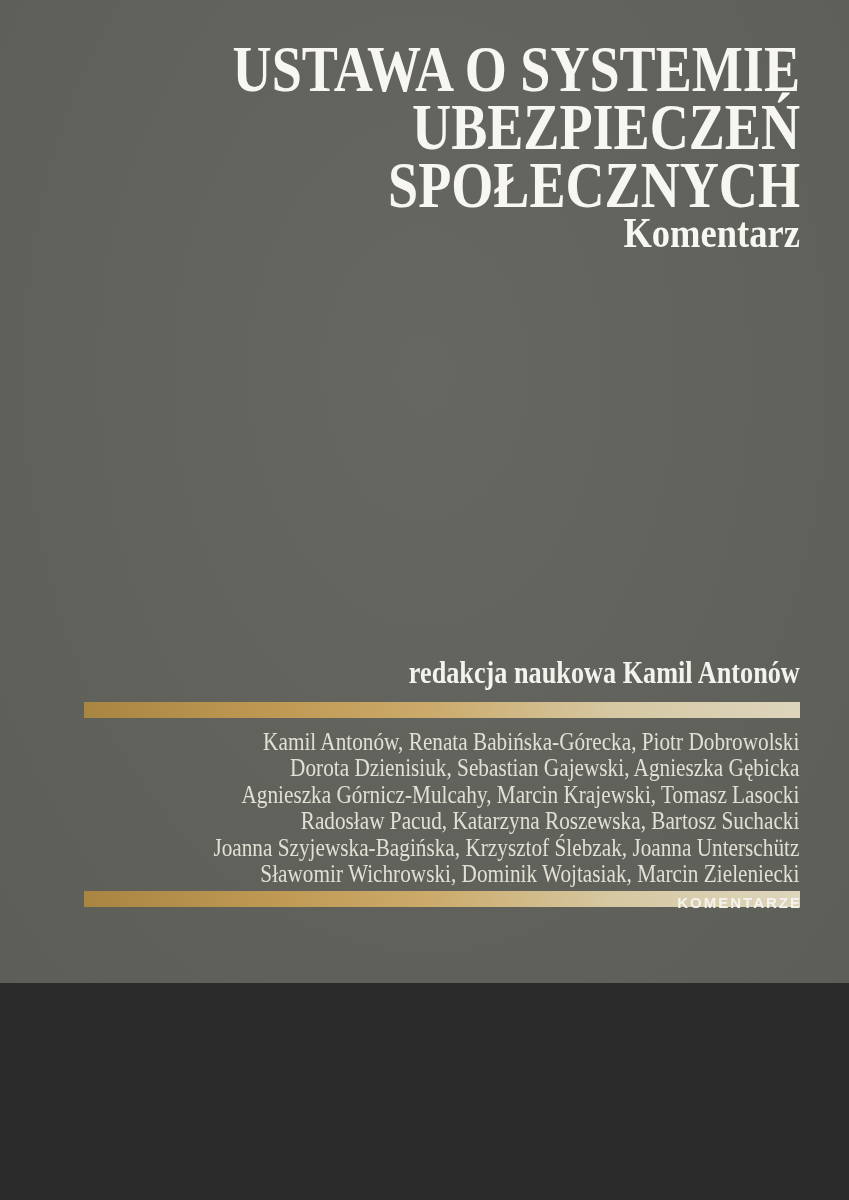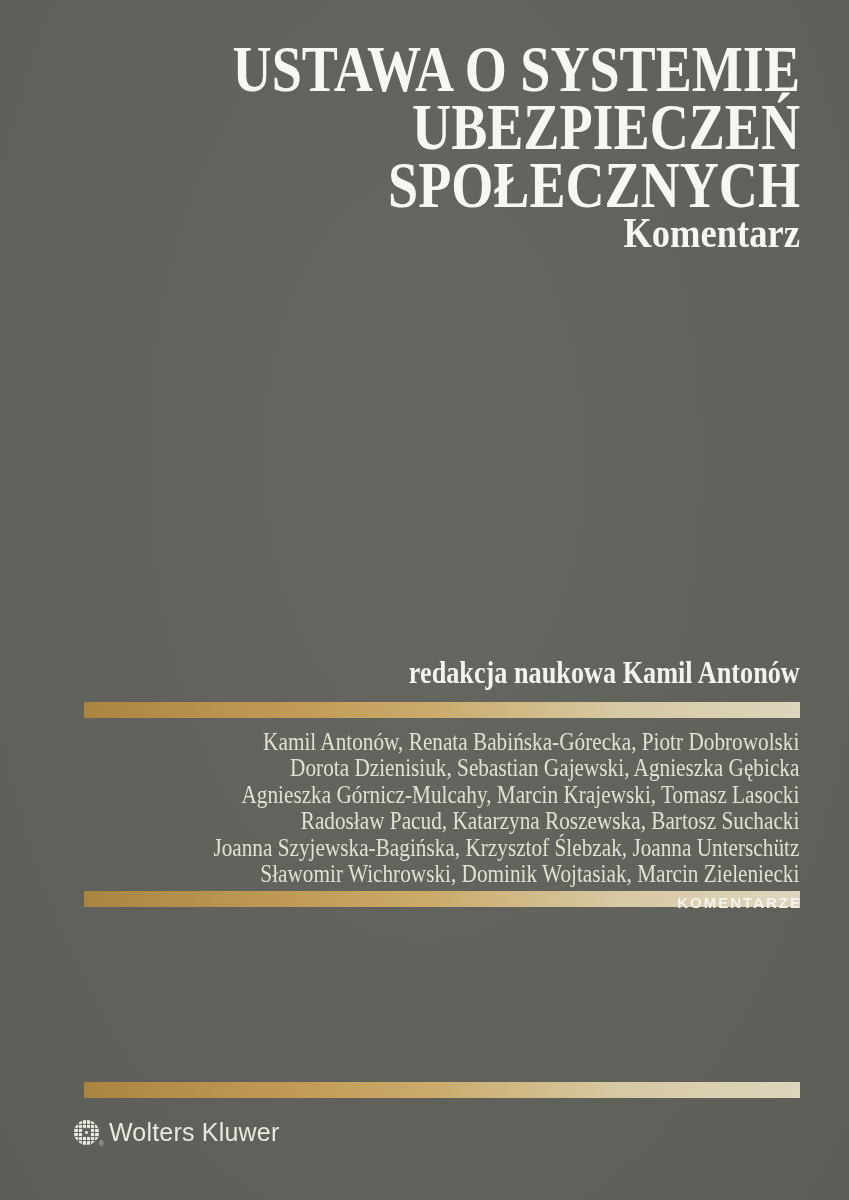--- a/index.html
+++ b/index.html
@@ -1,18 +1,18 @@
 <!DOCTYPE html>
 <html><head>
 <meta charset="utf-8">
 <style>
   html,body{margin:0;padding:0;background:#2b2b2b;}
   .cover{
     position:relative;
-    width:849px;height:1200px;
+    width:849px;height:983px;
     margin:0 auto;
     background:#60625b;
     background:radial-gradient(ellipse at 50% 38%, #656760 0%, #60625b 55%, #5c5e57 100%);
     overflow:hidden;
     font-family:"Liberation Serif", serif;
   }
   .title-block{
     position:absolute;top:40px;right:49px;
     text-align:right;
     color:#f7f6f0;

